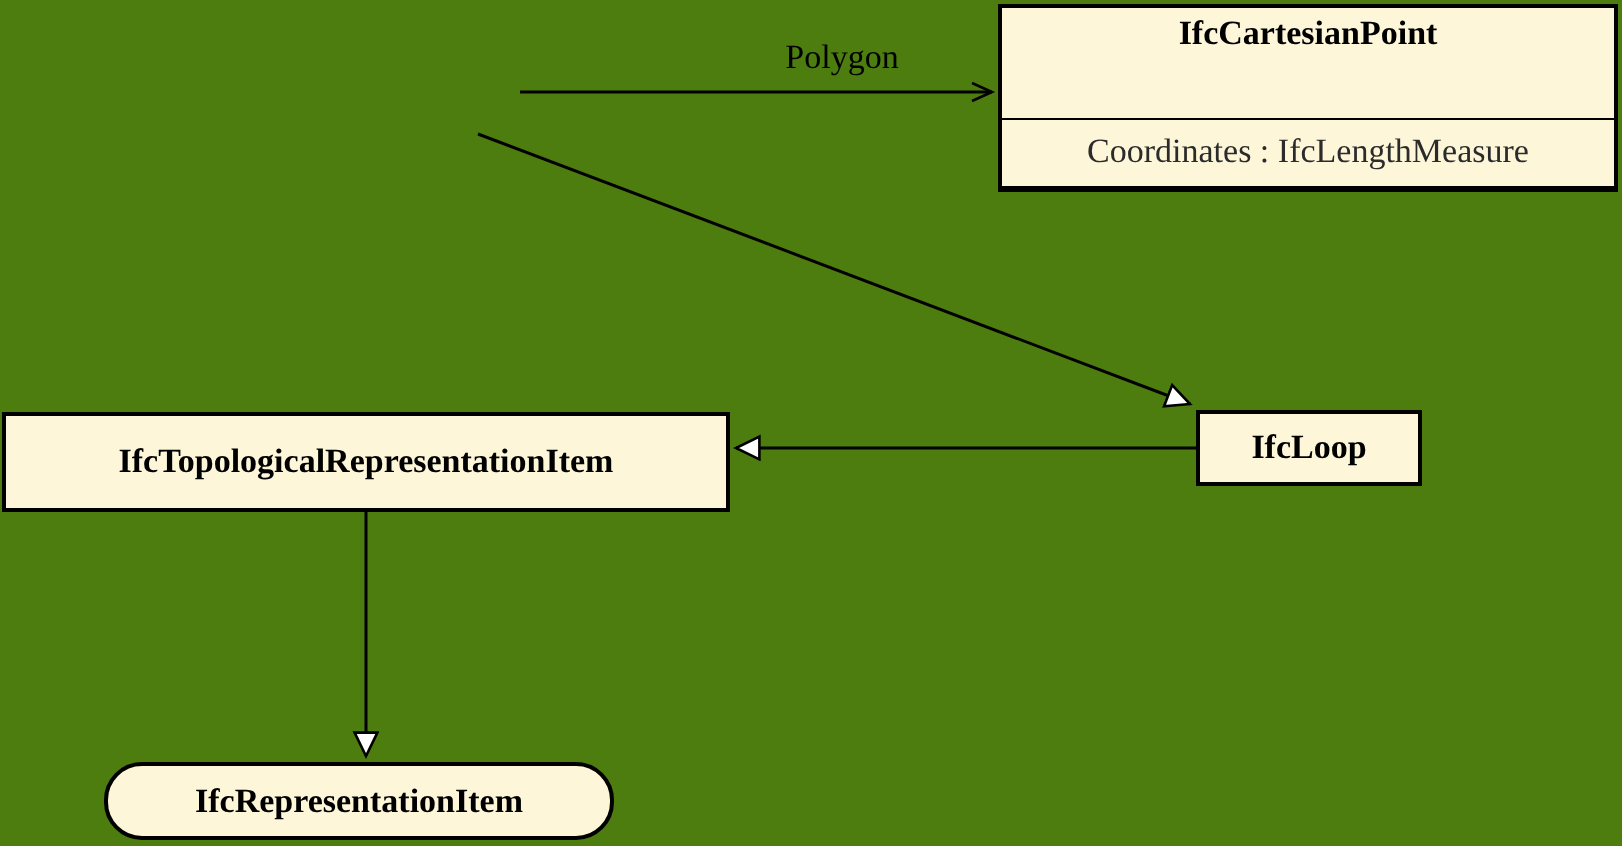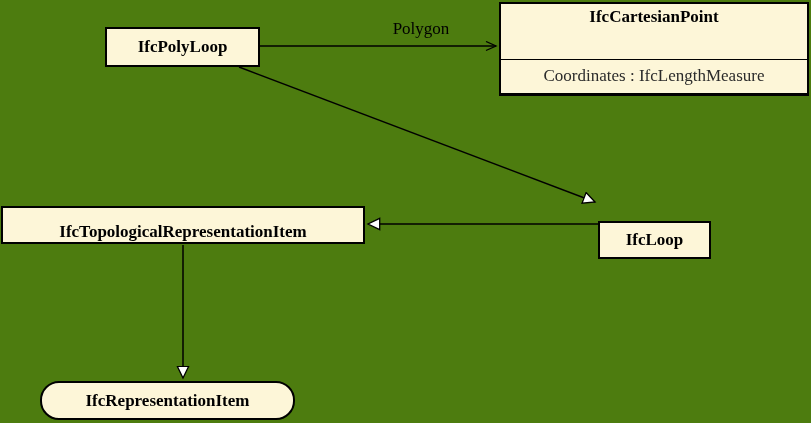--- a/index.html
+++ b/index.html
@@ -92,39 +92,36 @@
 
     <line x1="239" y1="67" x2="595" y2="202" stroke="#000000" stroke-width="1.5" marker-end="url(#hollow-triangle)"></line>
 
     <line x1="598" y1="224" x2="368" y2="224" stroke="#000000" stroke-width="1.5" marker-end="url(#hollow-triangle)"></line>
 
     <line x1="183" y1="245" x2="183" y2="378" stroke="#000000" stroke-width="1.5" marker-end="url(#hollow-triangle)"></line>
   </svg>
 
   <div class="edge-label" style="left:371px; top:19px; width:100px;">Polygon</div>
 
-  <div class="node" style="left:105px; top:27px; width:155px; height:40px;">
-    <span class="node-label">IfcPolyLoop</span>
-  </div>
 
   <div class="node compartments" style="left:499px; top:2px; width:310px; height:94px;">
     <div class="compartment title">
       <span class="node-label">IfcCartesianPoint</span>
     </div>
     <div class="compartment attrs">
       <span>Coordinates : IfcLengthMeasure</span>
     </div>
     <div class="compartment empty"></div>
   </div>
 
-  <div class="node" style="left:598px; top:221px; width:113px; height:38px;">
+  <div class="node" style="left:598px; top:205px; width:113px; height:38px;">
     <span class="node-label">IfcLoop</span>
   </div>
 
-  <div class="node" style="left:1px; top:206px; width:364px; height:38px;align-items:flex-end;">
+  <div class="node" style="left:1px; top:206px; width:364px; height:50px;">
     <span class="node-label">IfcTopologicalRepresentationItem</span>
   </div>
 
-  <div class="node" style="left:40px; top:381px; width:255px; height:39px;border-radius:19px;">
+  <div class="node" style="left:52px; top:381px; width:255px; height:39px;border-radius:19px;">
     <span class="node-label">IfcRepresentationItem</span>
   </div>
 
 </div>
 
 </body></html>

